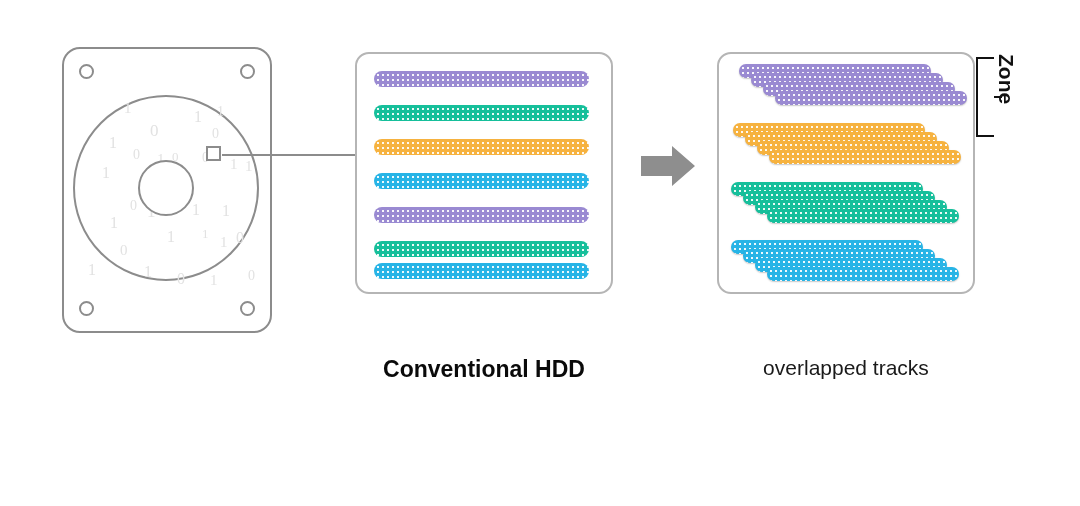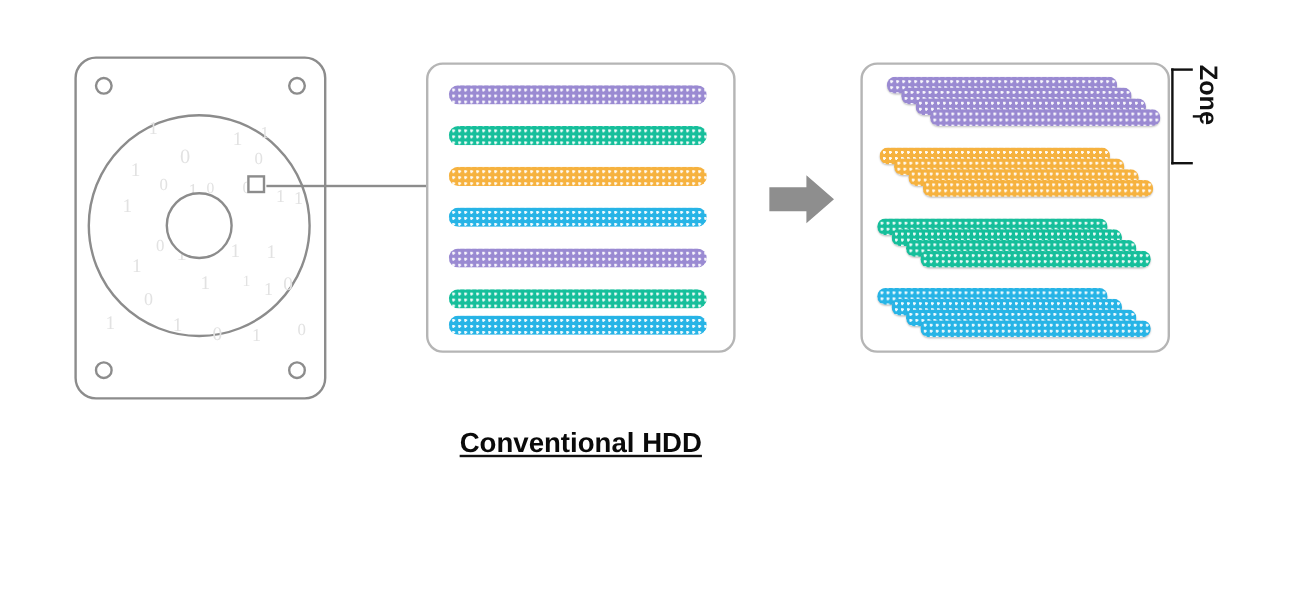--- a/index.html
+++ b/index.html
@@ -212,21 +212,20 @@
     text-orientation: mixed;
     letter-spacing: 0px;
     white-space: nowrap;
   }
 
   
   .caption {
     position: absolute;
     text-align: center;
     line-height: 1.22;
-    text-decoration: underline;
   }
   .caption .cap-title {
     font-size: 23px;
     font-weight: bold;
     color: #0a0a0a;
     display: block;
     margin-bottom: 5px;
   }
   .caption .cap-sub {
     font-size: 21px;
@@ -344,15 +343,16 @@
     <div class="bracket-spine"></div>
     <div class="bracket-tick"></div>
   </div>
   <div id="zone-label">Zone</div>
 
   <div class="caption" id="caption-conventional">
     <span class="cap-title">Conventional HDD</span>
   </div>
 
   <div class="caption" id="caption-smr">
+    <span class="cap-sub">overlapped tracks</span>
   </div>
 
 </div>
 
 </body></html>

